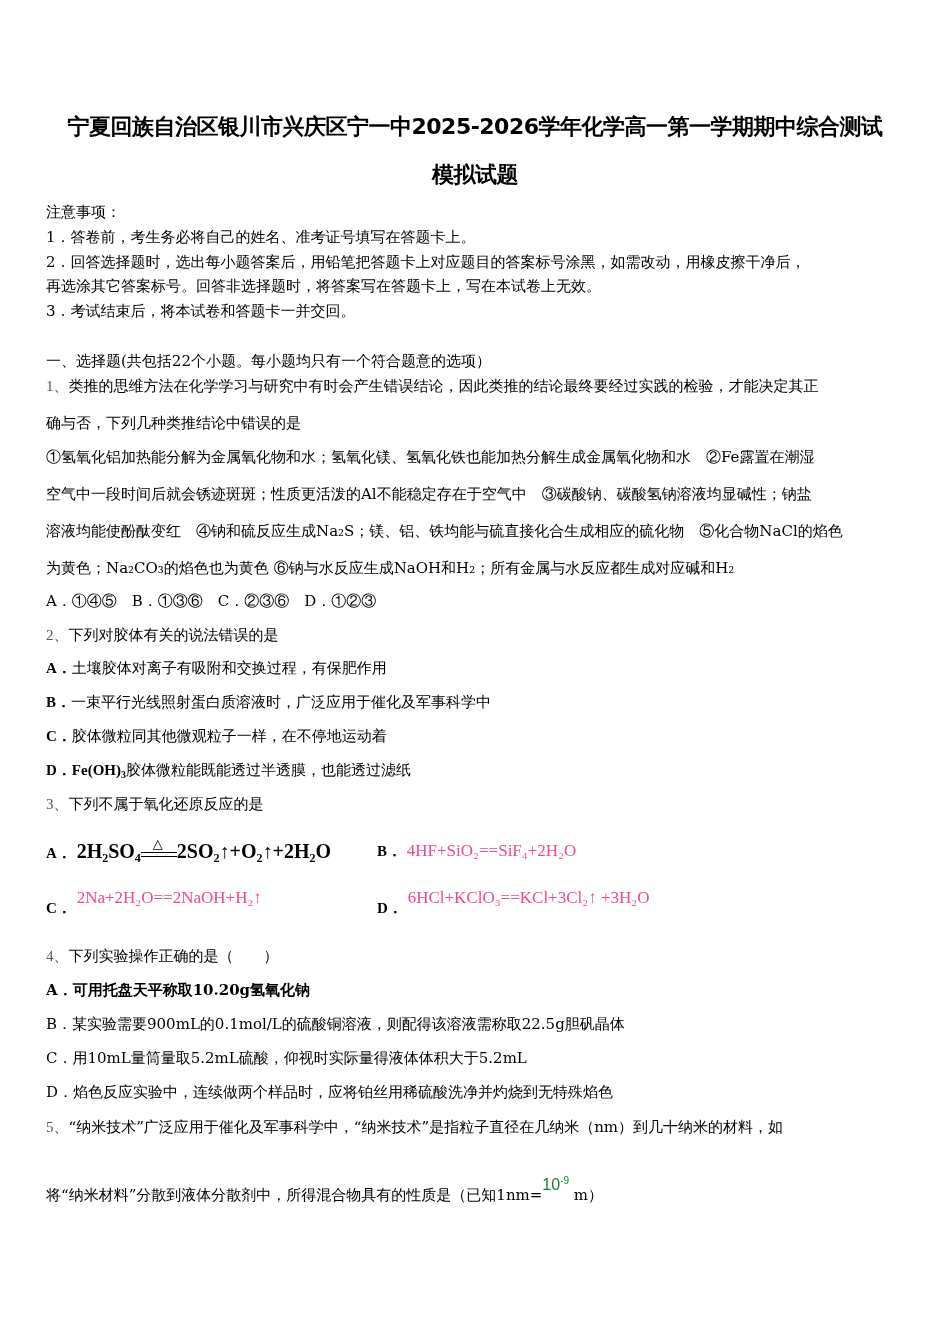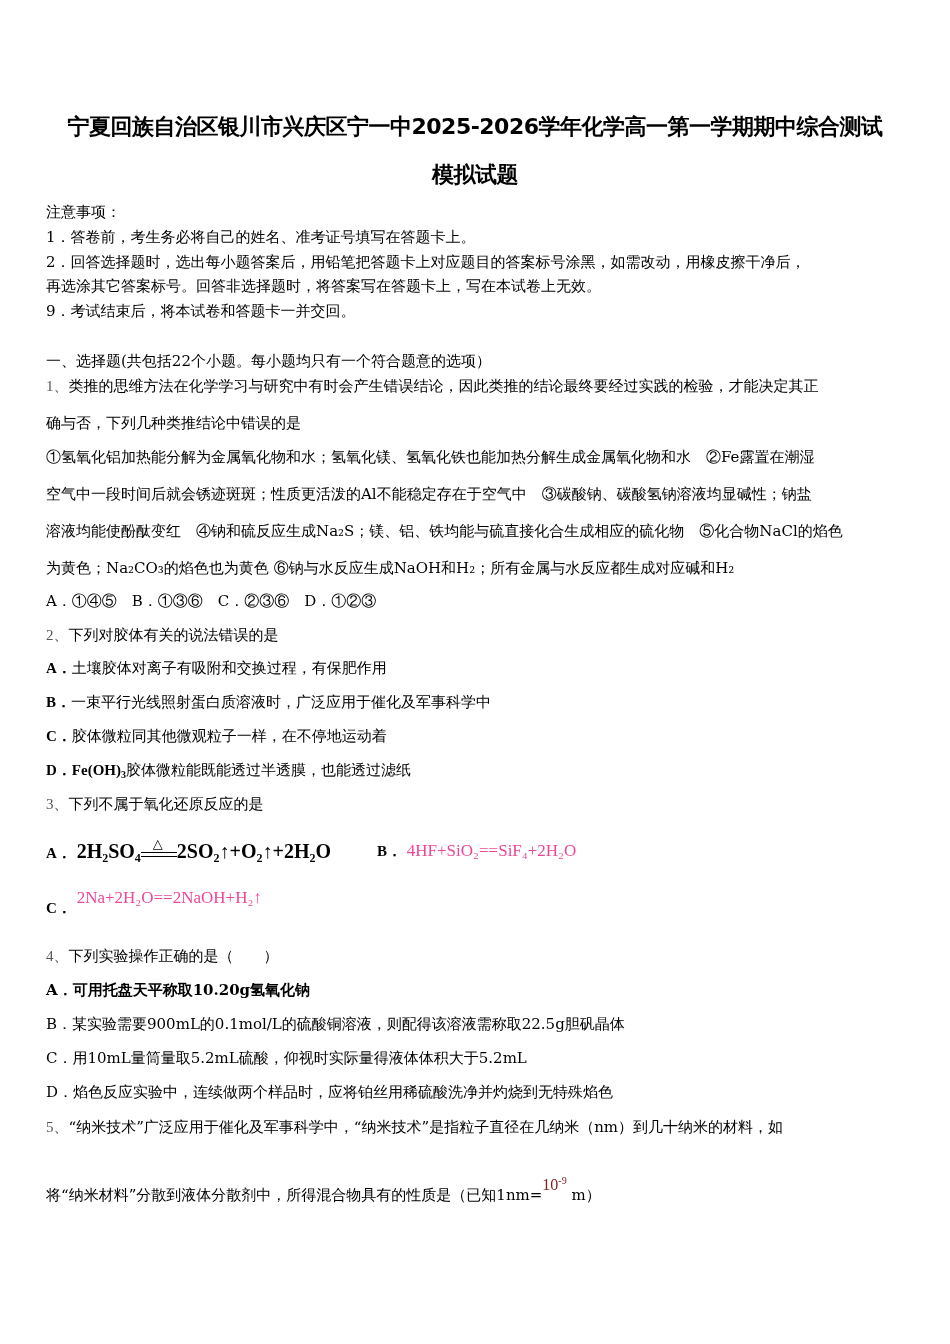--- a/index.html
+++ b/index.html
@@ -18,36 +18,36 @@
   .bold-lbl { font-family: "Liberation Serif", serif; font-weight: bold; }
   .num-gray { color: #555; font-family: "Liberation Serif", serif; }
   .eq-gray { color: #ec4899; font-family: "Liberation Serif", serif; font-size: 17px; }
   .eq-bold { font-family: Liberation Serif, serif; font-weight: bold; font-size: 20px; margin-top: 36px; }
   sub { font-size: 10px; vertical-align: -3px; line-height: 0; }
   .delta-wrap { display: inline-block; position: relative; width: 36px; height: 20px; vertical-align: middle; }
   .delta-wrap .tri { position: absolute; left: 12px; top: -10px; font-size: 13px; }
   .delta-wrap .l1, .delta-wrap .l2 { position: absolute; left: 0; width: 36px; border-top: 1px solid #000; }
   .delta-wrap .l1 { top: 8px; }
   .delta-wrap .l2 { top: 12px; }
-  .sup-math { font-family: Liberation Serif, serif; color: #7f1d1d; font-size: 16px; position: relative; top: -10px; }
+  .sup-math { font-family: Liberation Sans, sans-serif; color: #15803d; font-size: 16px; position: relative; top: -10px; }
   .sup-math sup { font-size: 10px; }
 </style>
 </head>
 <body>
 
 <div class="page">
 
   <div class="title t1">宁夏回族自治区银川市兴庆区宁一中2025-2026学年化学高一第一学期期中综合测试</div>
   <div class="title t2">模拟试题</div>
 
   <div class="line" style="top:202px;">注意事项：</div>
   <div class="line" style="top:227px;">1．答卷前，考生务必将自己的姓名、准考证号填写在答题卡上。</div>
   <div class="line" style="top:252px;">2．回答选择题时，选出每小题答案后，用铅笔把答题卡上对应题目的答案标号涂黑，如需改动，用橡皮擦干净后，</div>
   <div class="line" style="top:276px;">再选涂其它答案标号。回答非选择题时，将答案写在答题卡上，写在本试卷上无效。</div>
-  <div class="line" style="top:301px;">9．考试结束后，将本试卷和答题卡一并交回。</div>
+  <div class="line" style="top:301px;">3．考试结束后，将本试卷和答题卡一并交回。</div>
 
   <div class="line" style="top:351px;">一、选择题(共包括22个小题。每小题均只有一个符合题意的选项）</div>
 
   <div class="line" style="top:376px;">
     <span class="num-gray">1、</span><span>类推的思维方法在化学学习与研究中有时会产生错误结论，因此类推的结论最终要经过实践的检验，才能决定其正</span>
   </div>
   <div class="line" style="top:413px;">确与否，下列几种类推结论中错误的是</div>
   <div class="line" style="top:447px;">①氢氧化铝加热能分解为金属氧化物和水；氢氧化镁、氢氧化铁也能加热分解生成金属氧化物和水　②Fe露置在潮湿</div>
   <div class="line" style="top:484px;">空气中一段时间后就会锈迹斑斑；性质更活泼的Al不能稳定存在于空气中　③碳酸钠、碳酸氢钠溶液均显碱性；钠盐</div>
   <div class="line" style="top:521px;">溶液均能使酚酞变红　④钠和硫反应生成Na₂S；镁、铝、铁均能与硫直接化合生成相应的硫化物　⑤化合物NaCl的焰色</div>
@@ -79,20 +79,24 @@
     <span class="eq-bold">2H₂SO₄</span><span class="delta-wrap"><span class="tri">△</span><span class="l1"></span><span class="l2"></span></span><span class="eq-bold">2SO₂↑+O₂↑+2H₂O</span>
   </div>
   <div class="line" style="left:377px; top:841px;">
     <span class="bold-lbl">B．</span>
     <span class="eq-gray">4HF+SiO₂==SiF₄+2H₂O</span>
   </div>
   <div class="line" style="top:898px;">
     <span class="bold-lbl">C．</span>
     <span class="eq-gray" style="position:relative; top:-10px;">2Na+2H₂O==2NaOH+H₂↑</span>
   </div>
+  <div class="line" style="left:377px; top:898px;">
+    <span class="bold-lbl">D．</span>
+    <span class="eq-gray" style="position:relative; top:-10px;">6HCl+KClO₃==KCl+3Cl₂↑ +3H₂O</span>
+  </div>
 
   <div class="line" style="top:946px;">
     <span class="num-gray">4、</span><span>下列实验操作正确的是（　　）</span>
   </div>
   <div class="line" style="top:980px;font-weight:bold;">
     <span>A．</span><span>可用托盘天平称取10.20g氢氧化钠</span>
   </div>
   <div class="line" style="top:1014px;">
     <span>B．</span><span>某实验需要900mL的0.1mol/L的硫酸铜溶液，则配得该溶液需称取22.5g胆矾晶体</span>
   </div>

